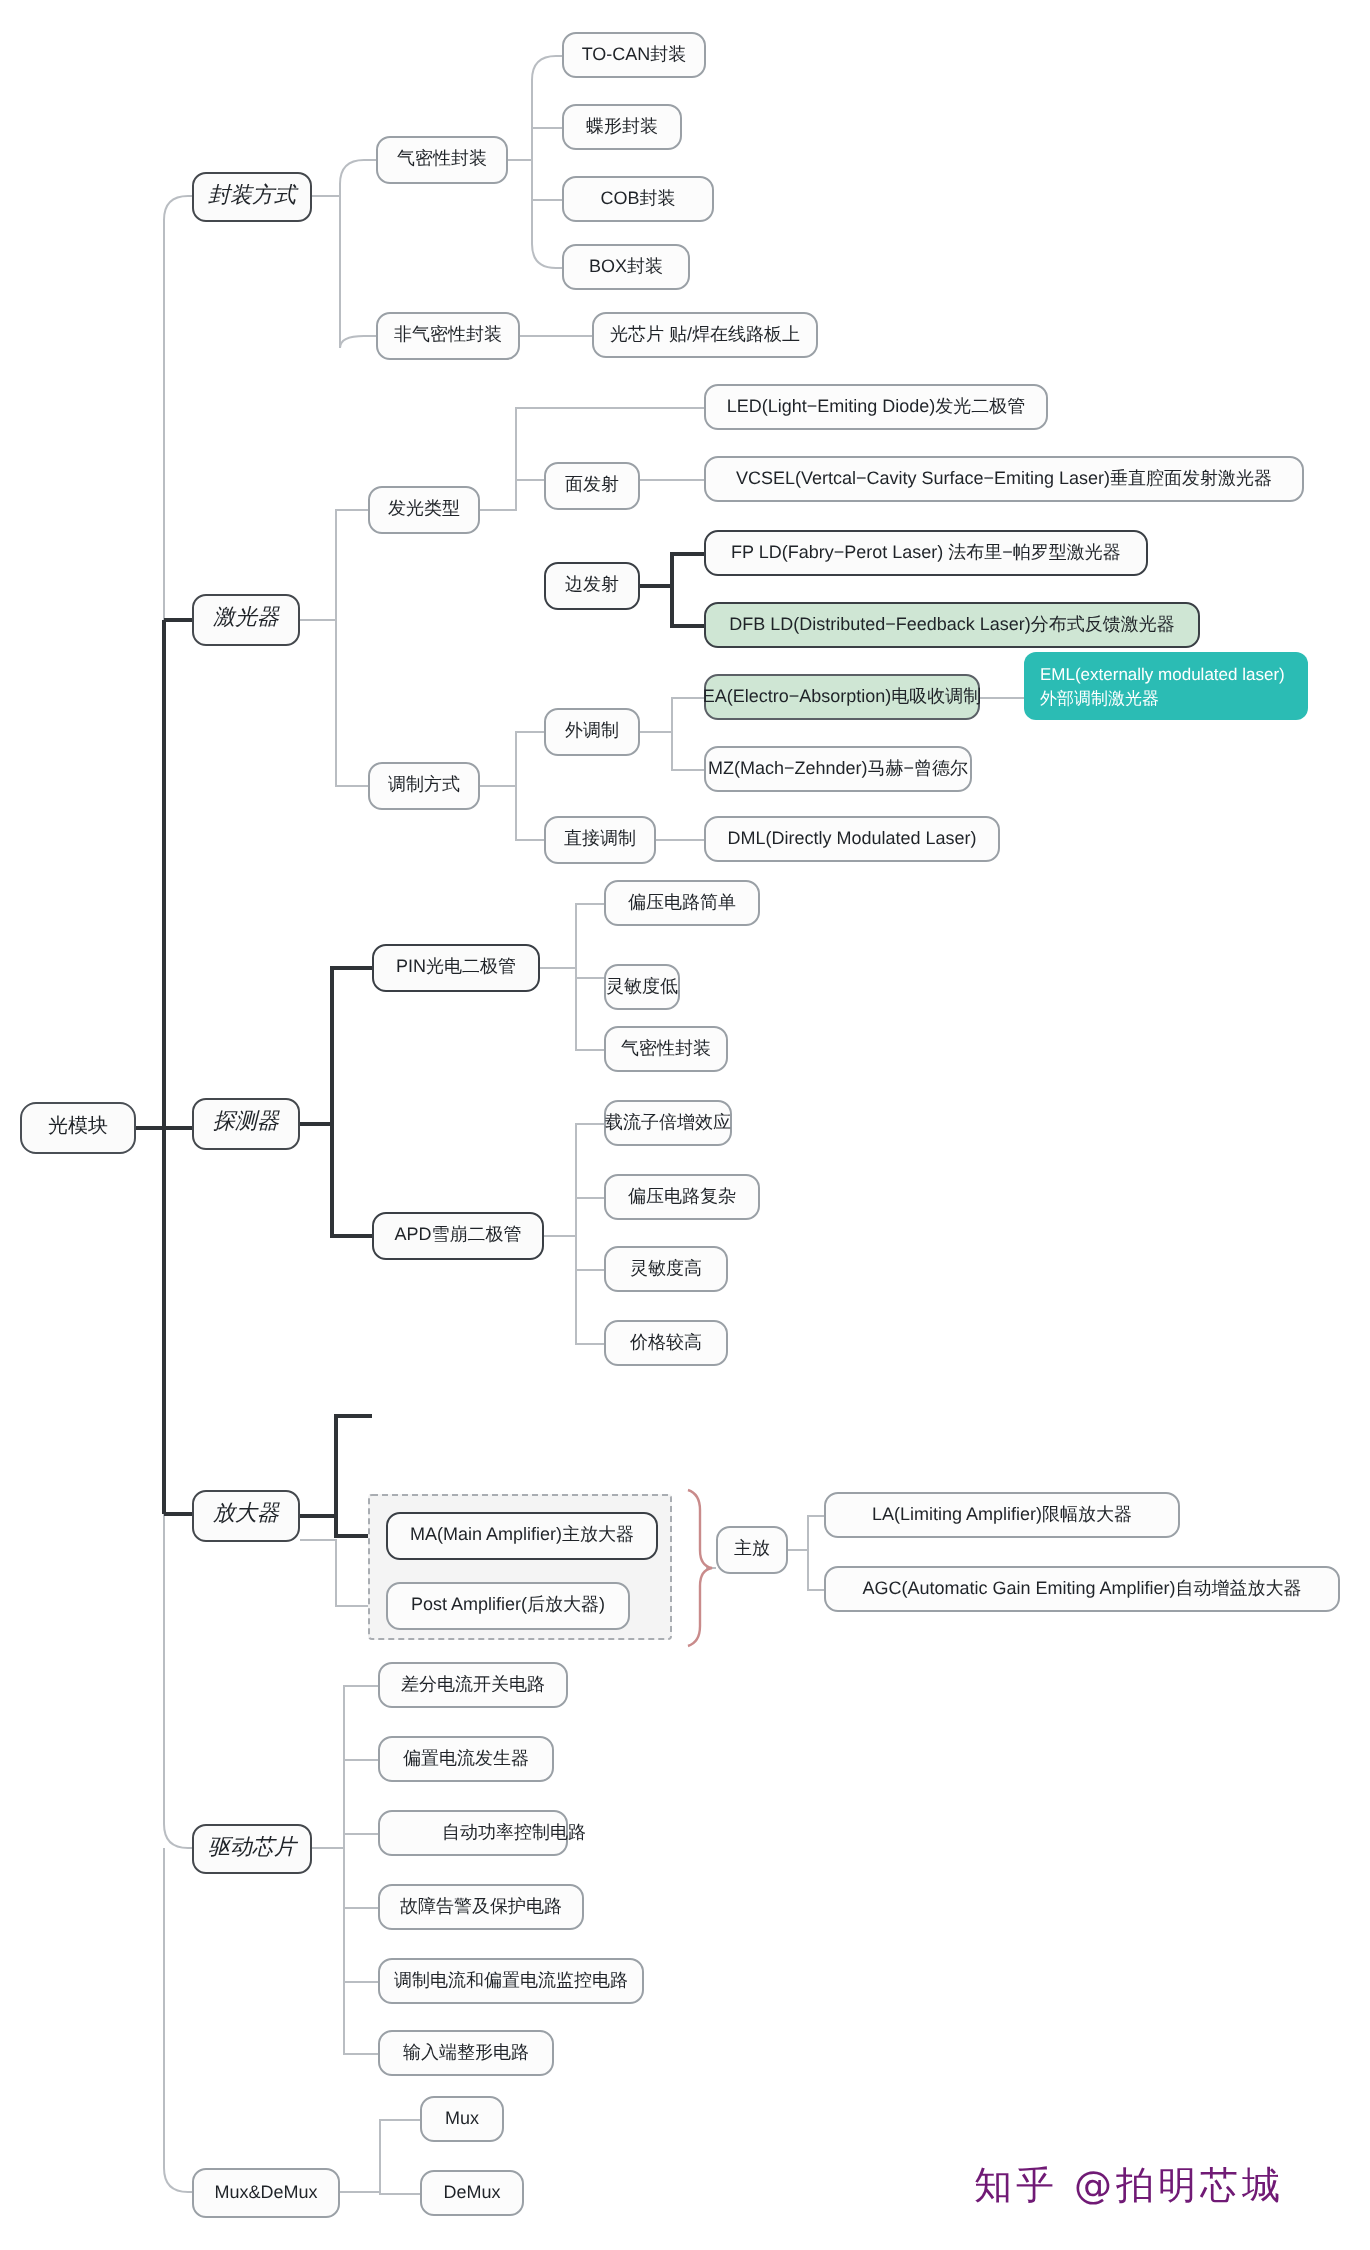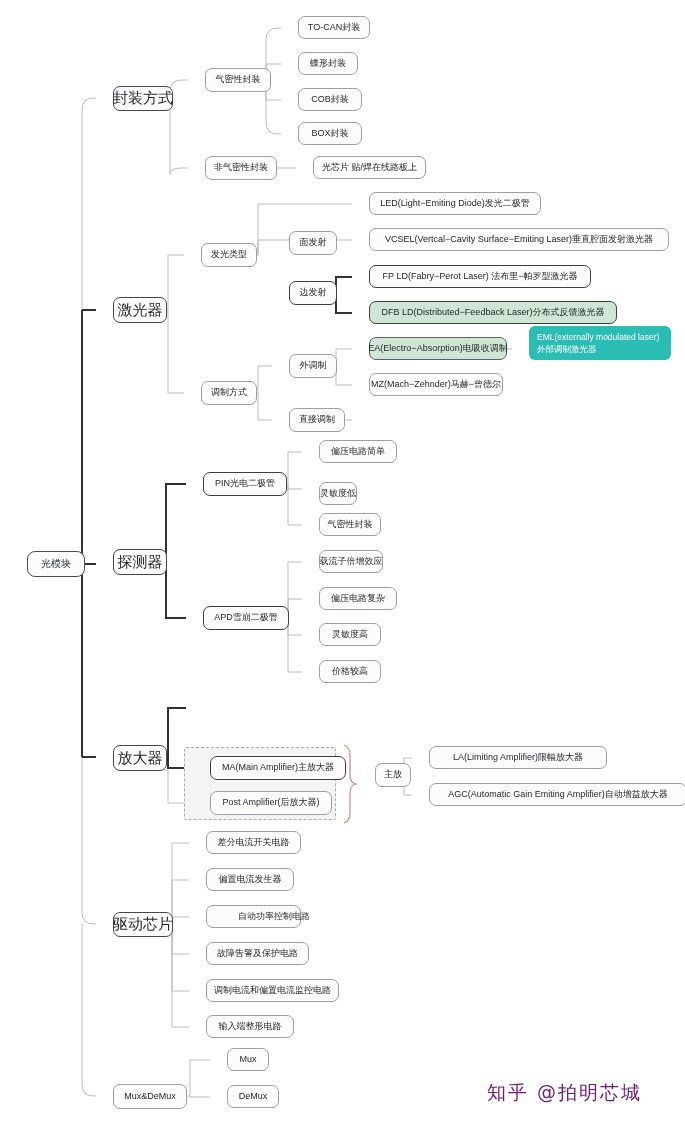--- a/index.html
+++ b/index.html
@@ -4,24 +4,24 @@
 <style>
   html,body{margin:0;padding:0;background:#ffffff;}
   body{width:685px;height:1125px;position:relative;overflow:hidden;
        font-family:"Liberation Sans","DejaVu Sans",sans-serif;}
   #canvas{position:absolute;left:0;top:0;width:685px;height:1125px;}
   svg.links{position:absolute;left:0;top:0;width:685px;height:1125px;pointer-events:none;}
 
   .node{position:absolute;box-sizing:border-box;display:flex;align-items:center;
         justify-content:center;border:1px solid #5b6066;border-radius:7px;
         background:#fbfbfb;color:#1f2328;font-size:9px;line-height:1.25;
-        padding:3px 7px;white-space:nowrap;margin-left:17px;}
+        padding:3px 7px;white-space:nowrap;}
   .node.thin{border-color:#9aa0a6;background:#fcfcfc;}
   .node.root{font-size:10px;border-color:#4a4f55;border-radius:8px;}
-  .node.lvl1{font-size:15px;border-color:#44484d;border-width:1.2px;}
+  .node.lvl1{font-size:11px;border-color:#44484d;border-width:1.2px;font-style:italic;}
   .node.green{background:#cfe6d4;border-color:#5b6066;}
   .node.teal{background:#2bbcb4;border:none;border-radius:6px;color:#ffffff;
              display:block;white-space:normal;padding:5px 8px;text-align:left;font-size:8.5px;line-height:1.45;}
   .node.bold-b{border-color:#3a3f45;border-width:1.3px;}
 
   .dashbox{position:absolute;border:1px dashed #a9adb2;background:#f4f4f4;
            box-sizing:border-box;border-radius:2px;}
 
   .watermark{position:absolute;color:#701a75;font-size:19px;letter-spacing:2px;
              white-space:nowrap;font-family:"DejaVu Sans",sans-serif;}
@@ -116,41 +116,42 @@
   </svg>
 
   <div class="dashbox" style="left:184px;top:747px;width:152px;height:73px;"></div>
 
   <div class="node root" style="left:10px;top:551px;width:58px;height:26px;">光模块</div>
 
   <div class="node lvl1" style="left:96px;top:86px;width:60px;height:25px;">封装方式</div>
   <div class="node thin" style="left:188px;top:68px;width:66px;height:24px;">气密性封装</div>
   <div class="node thin" style="left:281px;top:16px;width:72px;height:23px;">TO-CAN封装</div>
   <div class="node thin" style="left:281px;top:52px;width:60px;height:23px;">蝶形封装</div>
-  <div class="node thin" style="left:281px;top:88px;width:64px;height:23px;">COB封装</div>
+  <div class="node thin" style="left:281px;top:88px;width:76px;height:23px;">COB封装</div>
   <div class="node thin" style="left:281px;top:122px;width:64px;height:23px;">BOX封装</div>
   <div class="node thin" style="left:188px;top:156px;width:72px;height:24px;">非气密性封装</div>
   <div class="node thin" style="left:296px;top:156px;width:113px;height:23px;">光芯片 贴/焊在线路板上</div>
 
   <div class="node lvl1" style="left:96px;top:297px;width:54px;height:26px;">激光器</div>
 
   <div class="node thin" style="left:184px;top:243px;width:56px;height:24px;">发光类型</div>
   <div class="node thin" style="left:272px;top:231px;width:48px;height:24px;">面发射</div>
   <div class="node thin" style="left:352px;top:192px;width:172px;height:23px;">LED(Light−Emiting Diode)发光二极管</div>
   <div class="node thin" style="left:352px;top:228px;width:300px;height:23px;">VCSEL(Vertcal−Cavity Surface−Emiting Laser)垂直腔面发射激光器</div>
 
   <div class="node bold-b" style="left:272px;top:281px;width:48px;height:24px;">边发射</div>
   <div class="node bold-b" style="left:352px;top:265px;width:222px;height:23px;">FP LD(Fabry−Perot Laser) 法布里−帕罗型激光器</div>
   <div class="node green bold-b" style="left:352px;top:301px;width:248px;height:23px;">DFB LD(Distributed−Feedback Laser)分布式反馈激光器</div>
 
   <div class="node thin" style="left:184px;top:381px;width:56px;height:24px;">调制方式</div>
   <div class="node thin" style="left:272px;top:354px;width:48px;height:24px;">外调制</div>
   <div class="node green" style="left:352px;top:337px;width:138px;height:23px;">EA(Electro−Absorption)电吸收调制</div>
   <div class="node thin" style="left:352px;top:373px;width:134px;height:23px;">MZ(Mach−Zehnder)马赫−曾德尔</div>
   <div class="node thin" style="left:272px;top:408px;width:56px;height:24px;">直接调制</div>
+  <div class="node thin" style="left:352px;top:408px;width:148px;height:23px;">DML(Directly Modulated Laser)</div>
 
   <div class="node teal" style="left: 512px; top: 326px; width: 142px; height: 34px; white-space: pre-line;">EML(externally modulated laser)
 外部调制激光器</div>
 
   <div class="node lvl1" style="left:96px;top:549px;width:54px;height:26px;">探测器</div>
   <div class="node bold-b" style="left:186px;top:472px;width:84px;height:24px;">PIN光电二极管</div>
   <div class="node thin" style="left:302px;top:440px;width:78px;height:23px;">偏压电路简单</div>
   <div class="node thin" style="left:302px;top:482px;width:38px;height:23px;text-align:right;">灵敏度低</div>
   <div class="node thin" style="left:302px;top:513px;width:62px;height:23px;">气密性封装</div>
 

